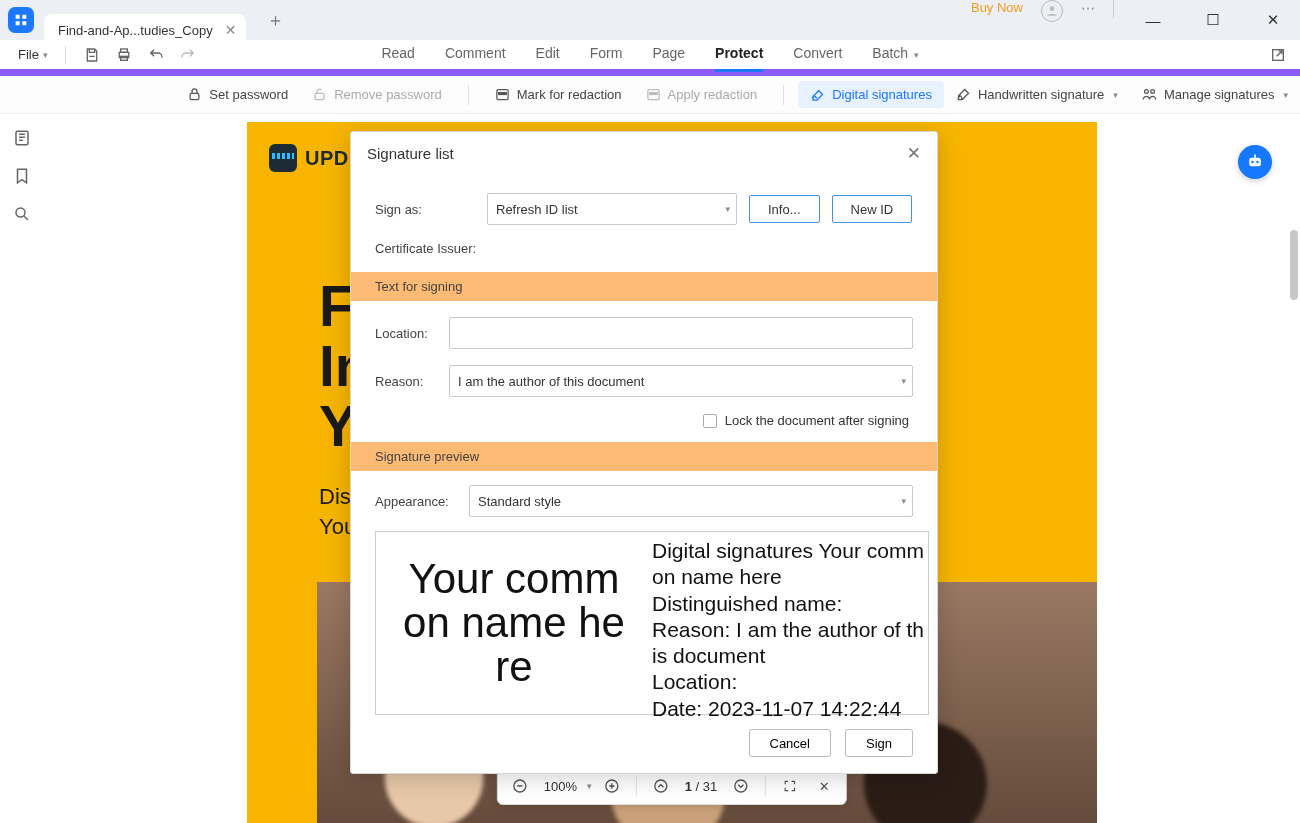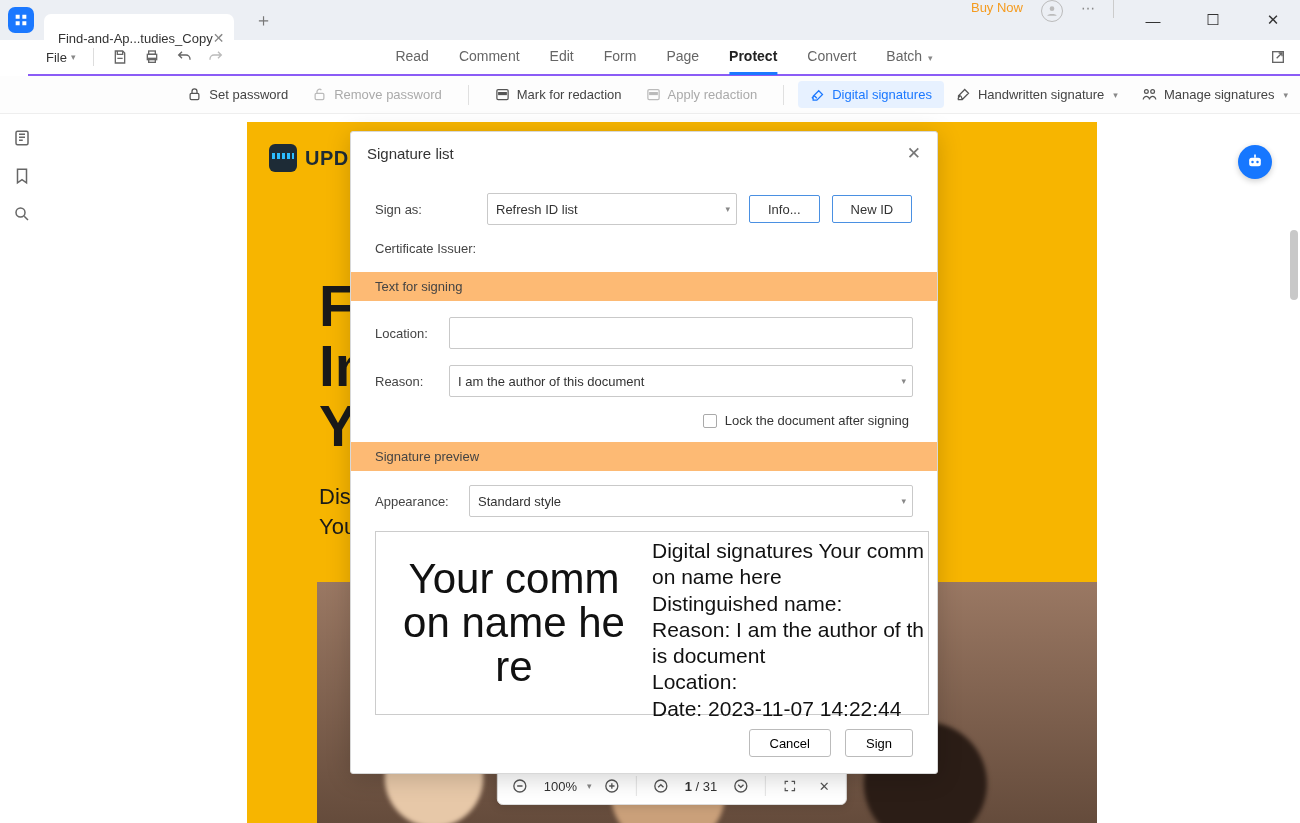--- a/index.html
+++ b/index.html
@@ -1,31 +1,31 @@
 <!DOCTYPE html>
 <html><head>
 <meta charset="utf-8">
 <style>
 * { margin:0; padding:0; box-sizing:border-box; font-family:-apple-system,"Segoe UI",Arial,sans-serif; }
 body { width:1300px; height:823px; background:#fff; overflow:hidden; position:relative; font-size:13px; color:#333; }
 
 
 .title-bar { height:40px; background:#eceff4; display:flex; align-items:center; padding-left:8px; }
 .app-icon { width:26px; height:26px; background:#1b78ff; border-radius:7px; display:flex; align-items:center; justify-content:center; color:#fff; margin-right:10px; }
-.tab { height:32px; background:#fff; border-radius:7px 7px 0 0; display:flex; align-items:flex-end; padding:0 10px 0 14px; font-size:13px; color:#333; margin-top:20px;}
+.tab { height:32px; background:#fff; border-radius:7px 7px 0 0; display:flex; align-items:center; padding:0 10px 0 14px; gap:12px; font-size:13px; color:#333; margin-top:20px;}
 .tab-close { color:#888; font-size:14px; cursor:pointer; }
 .new-tab { color:#777; font-size:18px; margin-left:20px; cursor:pointer; }
 .title-right { margin-left:auto; display:flex; align-items:flex-start; gap:18px; padding-right:6px; }
 .buy-now { color:#f59b1e; font-size:13px; cursor:pointer; }
 .tr-icon { color:#888; font-size:14px; cursor:pointer; }
 .avatar-circle { width:22px; height:22px; border:1px solid #bbb; border-radius:50%; display:flex; align-items:center; justify-content:center; }
 .wc { width:42px; height:40px; display:flex; align-items:center; justify-content:center; color:#333; font-size:15px; cursor:pointer;}
 
 
-.menu-bar { height:36px; display:flex; align-items:center; border-bottom:2px solid #8b5cf6; position:relative;margin-left:28px;}
+.menu-bar { height:36px; display:flex; align-items:center; border-bottom:7px solid #8b5cf6; position:relative;}
 .file-group { display:flex; align-items:center; gap:4px; padding-left:12px; }
 .file-btn { display:flex; align-items:center; gap:2px; padding:4px 6px; font-size:13px; cursor:pointer;}
 .mb-divider { width:1px; height:18px; background:#ddd; margin:0 8px;}
 .mb-icon { color:#555; cursor:pointer; padding:2px 6px;}
 .mb-icon.disabled { color:#bbb; }
 .menu-tabs { display:flex; gap:30px; position:absolute; left:50%; transform:translateX(-50%); }
 .menu-tab { font-size:14px; color:#666; cursor:pointer; padding:8px 0; }
 .menu-tab.active { color:#222; font-weight:600; border-bottom:3px solid #1b78ff; }
 .mb-right { margin-left:auto; padding-right:14px; color:#555; cursor:pointer; }
 

